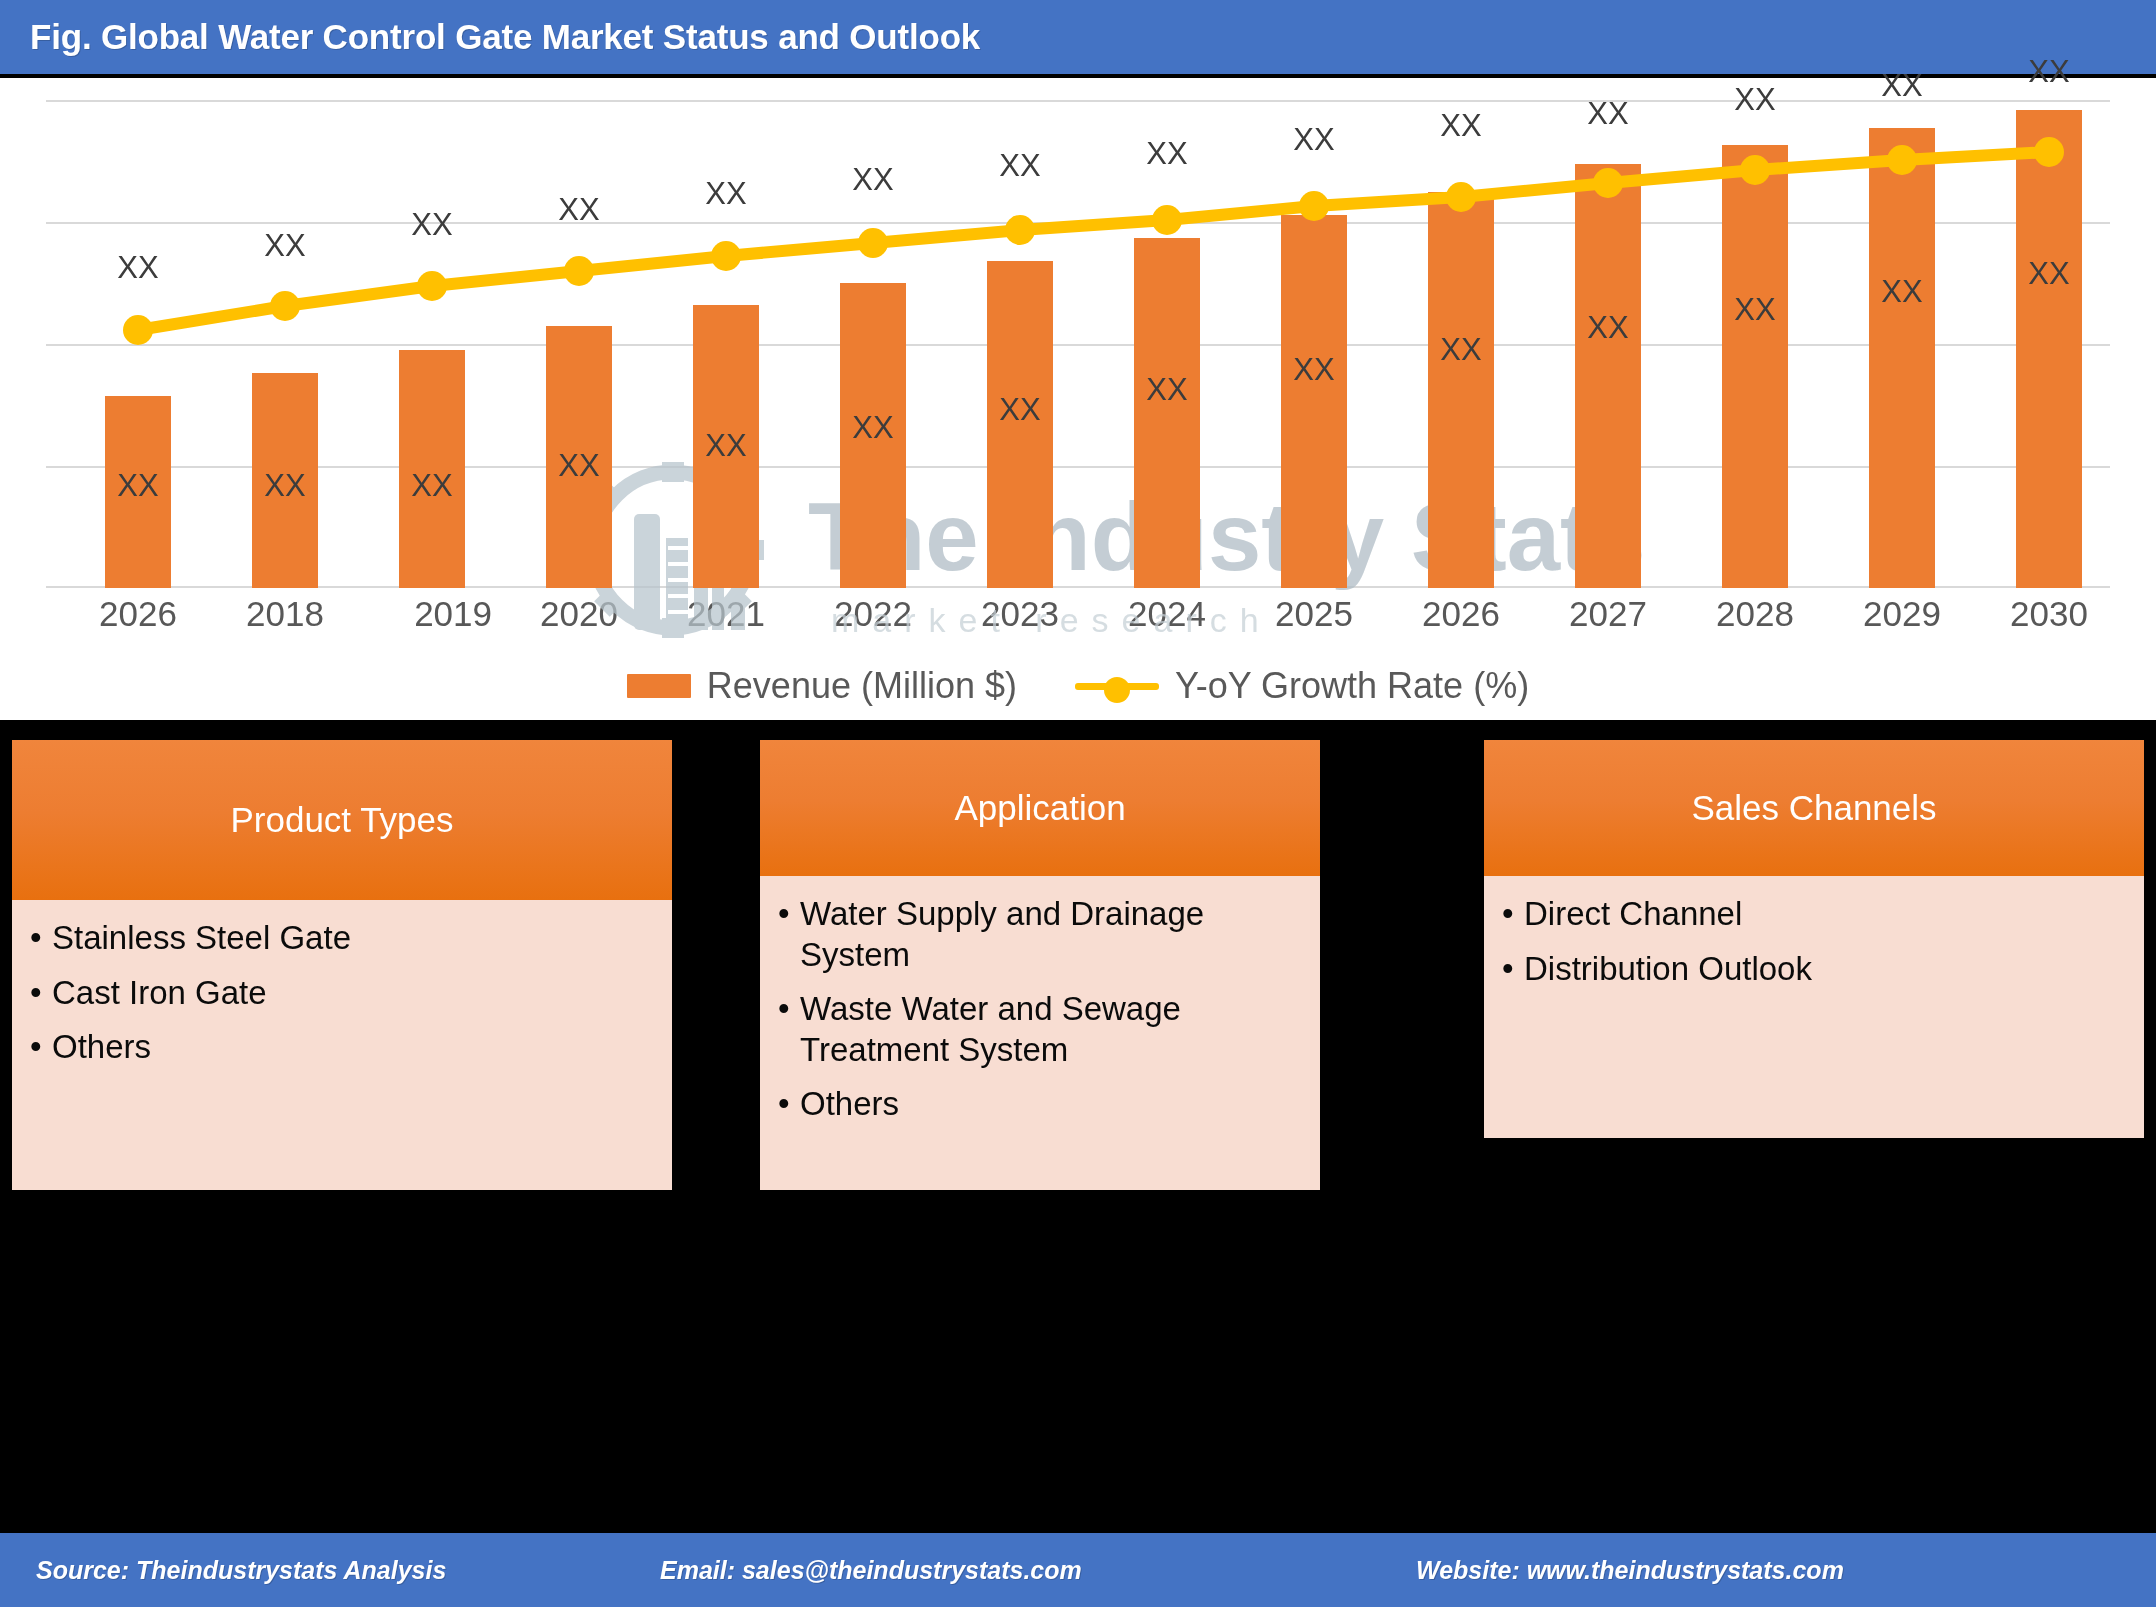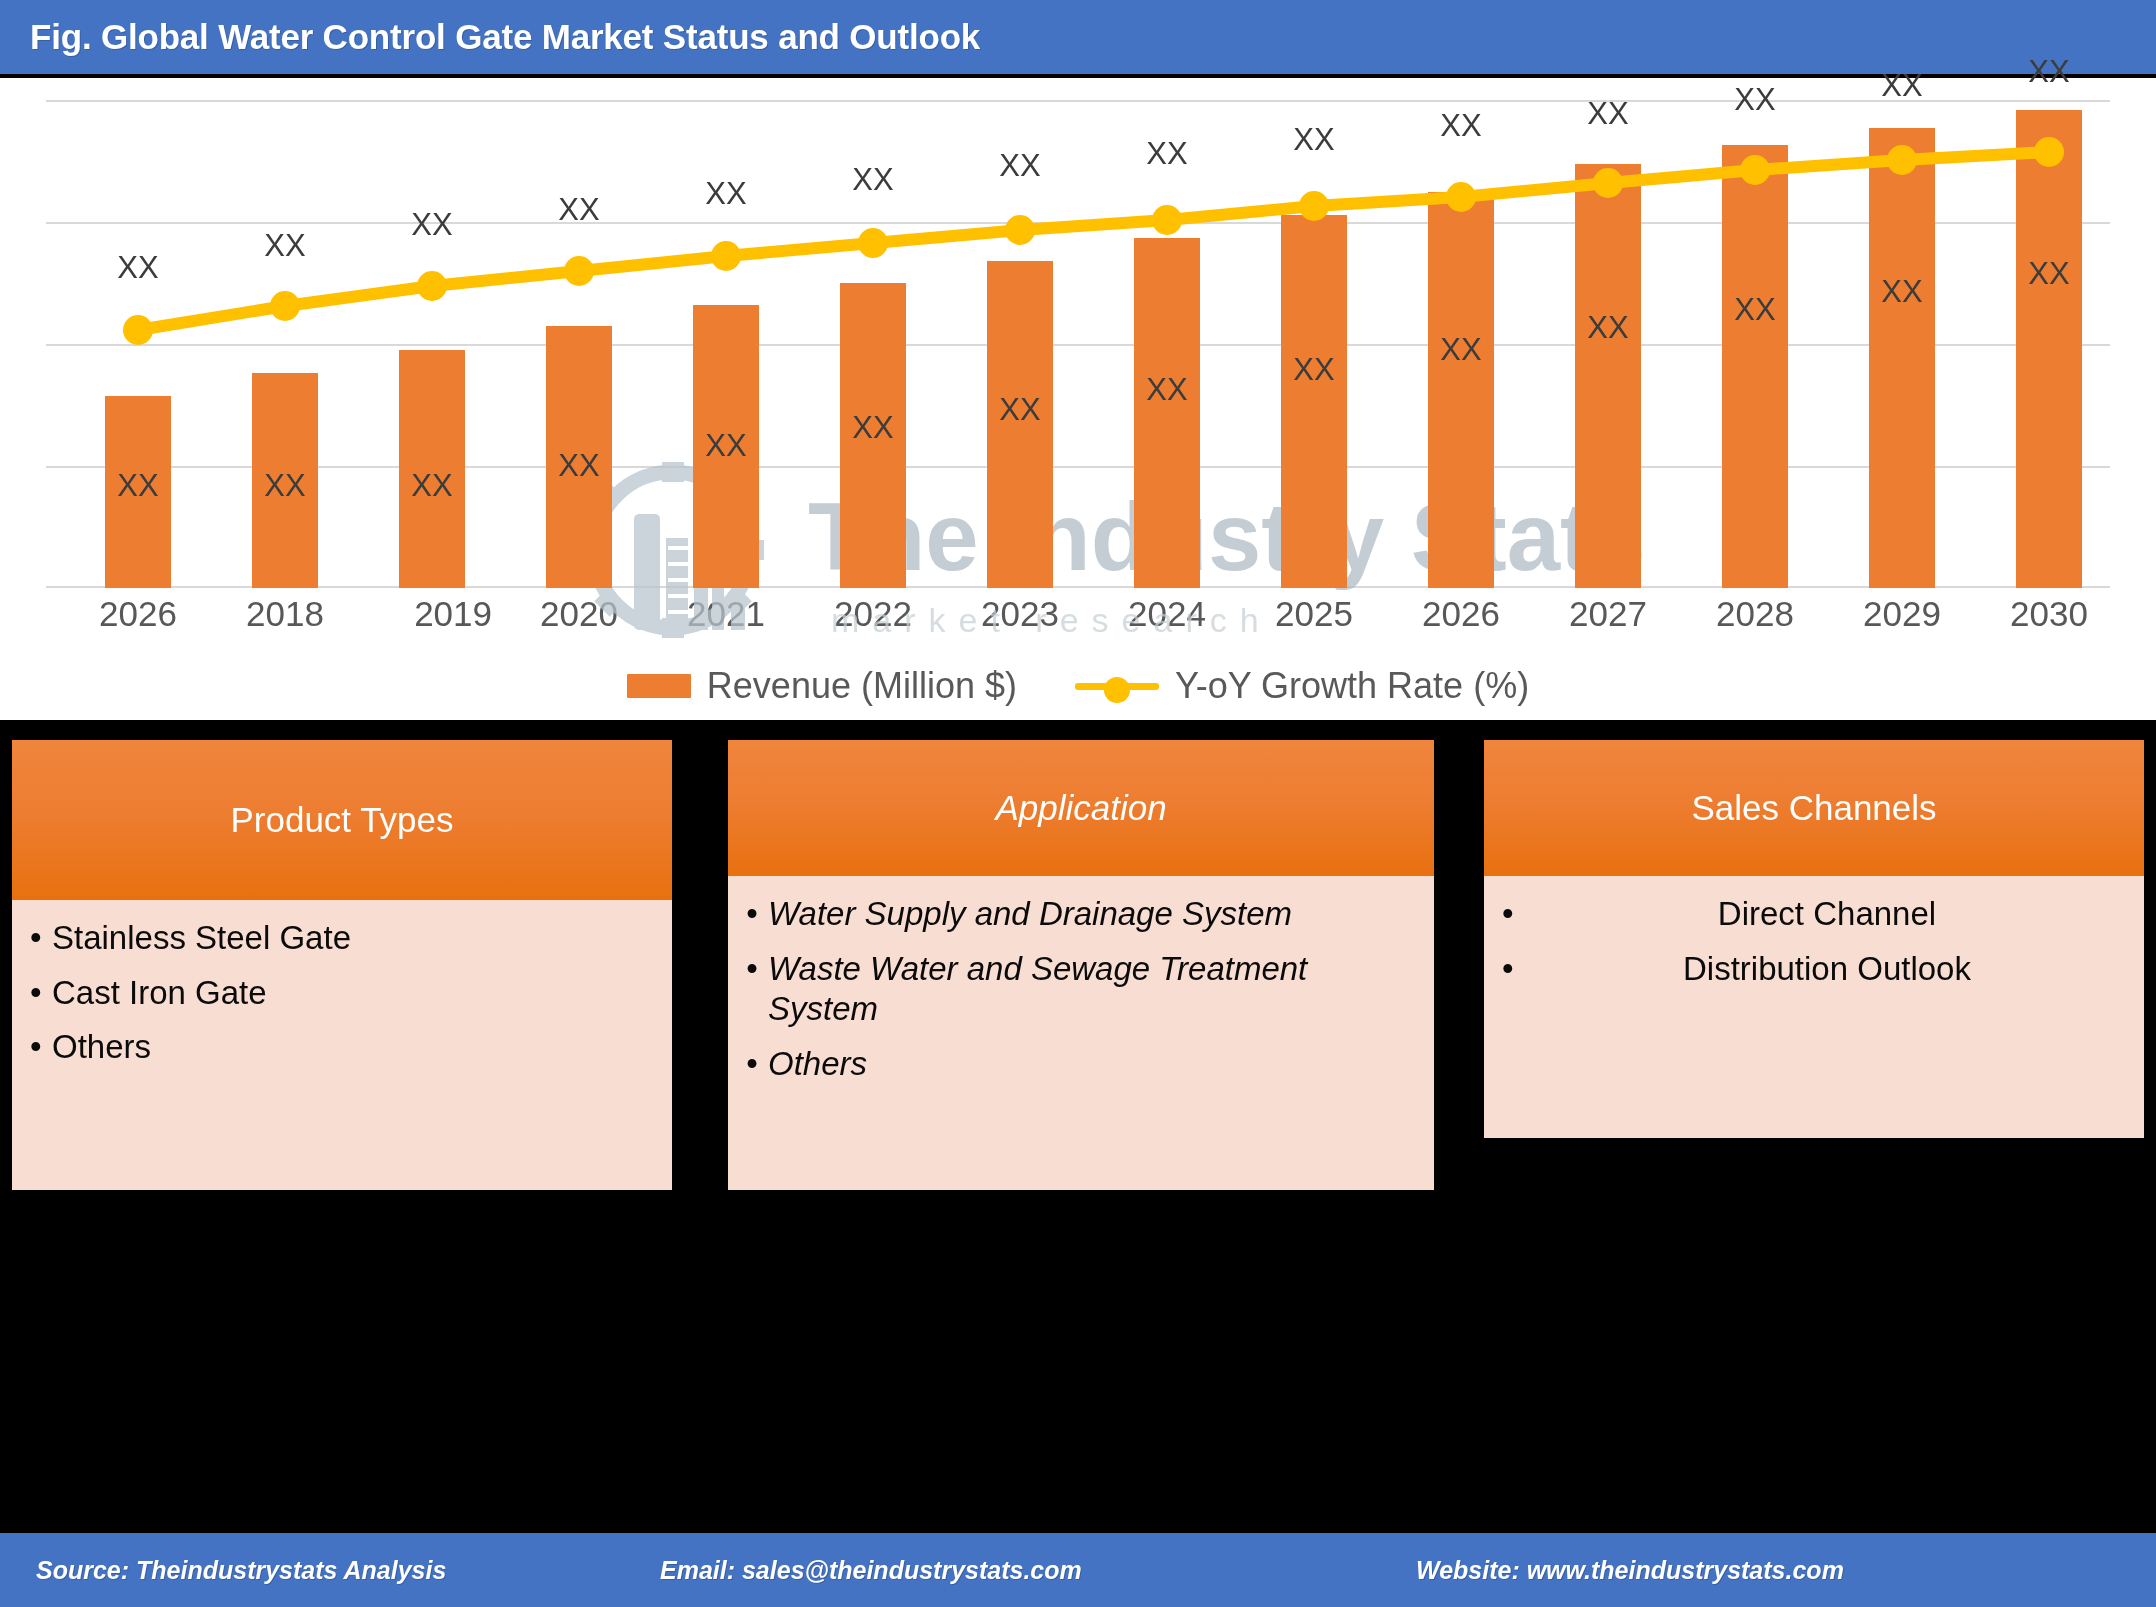--- a/index.html
+++ b/index.html
@@ -286,34 +286,34 @@
       </div>
       <div class="body" style="height:290px;">
         <ul>
           <li>Stainless Steel Gate</li>
           <li>Cast Iron Gate</li>
           <li>Others</li>
         </ul>
       </div>
     </div>
 
-    <div class="card" style="left:728px;width:706px;font-style:italic;">
+    <div class="card" style="left:760px;width:560px;">
       <div class="head" style="height:136px;">
         <div class="h">Application</div>
       </div>
       <div class="body" style="height:314px;">
         <ul>
           <li>Water Supply and Drainage System</li>
           <li>Waste Water and Sewage Treatment System</li>
           <li>Others</li>
         </ul>
       </div>
     </div>
 
-    <div class="card" style="left:1484px;width:660px;text-align:center;">
+    <div class="card" style="left:1484px;width:660px;">
       <div class="head" style="height:136px;">
         <div class="h">Sales Channels</div>
       </div>
       <div class="body" style="height:262px;">
         <ul>
           <li>Direct Channel</li>
           <li>Distribution Outlook</li>
         </ul>
       </div>
     </div>

